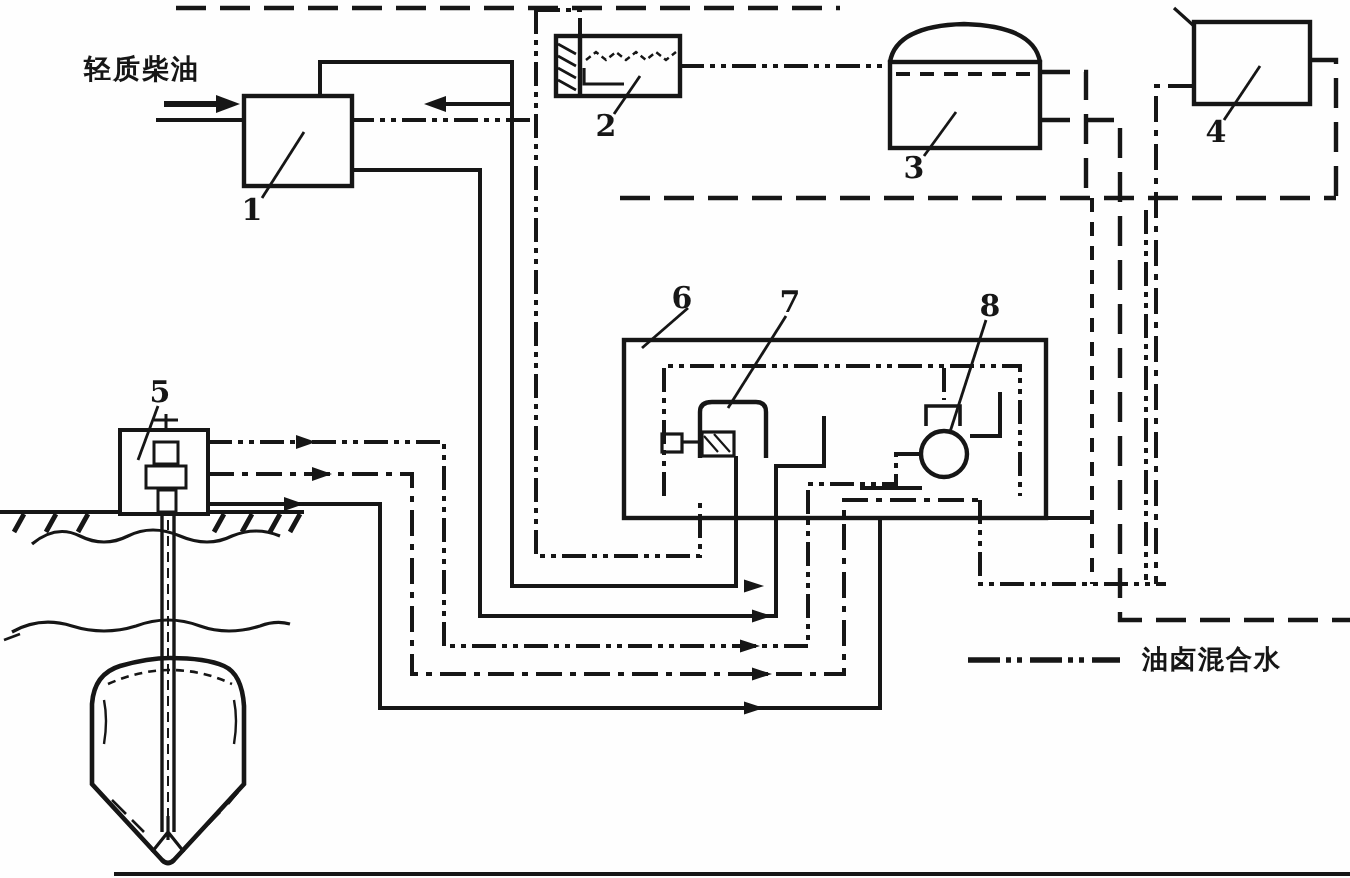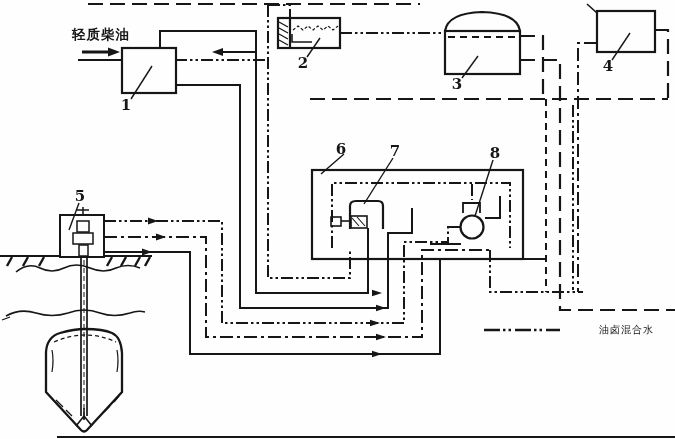--- a/index.html
+++ b/index.html
@@ -8,21 +8,21 @@
     font-family:"Liberation Sans",sans-serif;color:#161616;overflow:hidden;
   }
   .stage svg{position:absolute;left:0;top:0;}
   .txt{position:absolute;font-weight:700;white-space:nowrap;}
   .inlet-lbl{font-size:13.5px;letter-spacing:1px;}
   .num{font-family:"DejaVu Serif",serif;font-size:15px;font-weight:700;
        transform:translate(-50%,-50%);}
   .legend{position:absolute;left:482px;top:321px;}
   .legend-row{display:flex;align-items:center;height:18.3px;}
   .legend-row svg{position:static;display:block;margin-right:9px;}
-  .legend-lbl{font-size:10px;font-weight:400;letter-spacing:1px;margin-left:28px;}
+  .legend-lbl{font-size:13px;font-weight:700;letter-spacing:1px;}
   .ls{stroke:#161616;stroke-width:2.7;fill:none;}
 </style>
 </head>
 <body>
 
 <div class="stage">
 
   <svg width="675" height="439" viewBox="0 0 675 439">
 
     <g stroke="#161616" stroke-width="2.2" fill="none" stroke-dasharray="15 7">
@@ -161,21 +161,21 @@
       <line x1="612" y1="60" x2="630" y2="33"></line>
       <line x1="79" y1="203" x2="69" y2="230"></line>
       <line x1="344" y1="154" x2="321" y2="174"></line>
       <line x1="393" y1="158" x2="364" y2="204"></line>
       <line x1="493" y1="160" x2="475" y2="216"></line>
     </g>
 
     <line x1="57" y1="437" x2="675" y2="437" stroke="#161616" stroke-width="2"></line>
   </svg>
 
-  <span class="txt inlet-lbl" style="left:72px;top:26px;">轻质柴油</span>
+  <span class="txt inlet-lbl" style="left:42px;top:26px;">轻质柴油</span>
 
   <span class="txt num" style="left:126px;top:105px;">1</span>
   <span class="txt num" style="left:303px;top:63px;">2</span>
   <span class="txt num" style="left:457px;top:84px;">3</span>
   <span class="txt num" style="left:608px;top:66px;">4</span>
   <span class="txt num" style="left:80px;top:196px;">5</span>
   <span class="txt num" style="left:341px;top:149px;">6</span>
   <span class="txt num" style="left:395px;top:151px;">7</span>
   <span class="txt num" style="left:495px;top:153px;">8</span>
 

